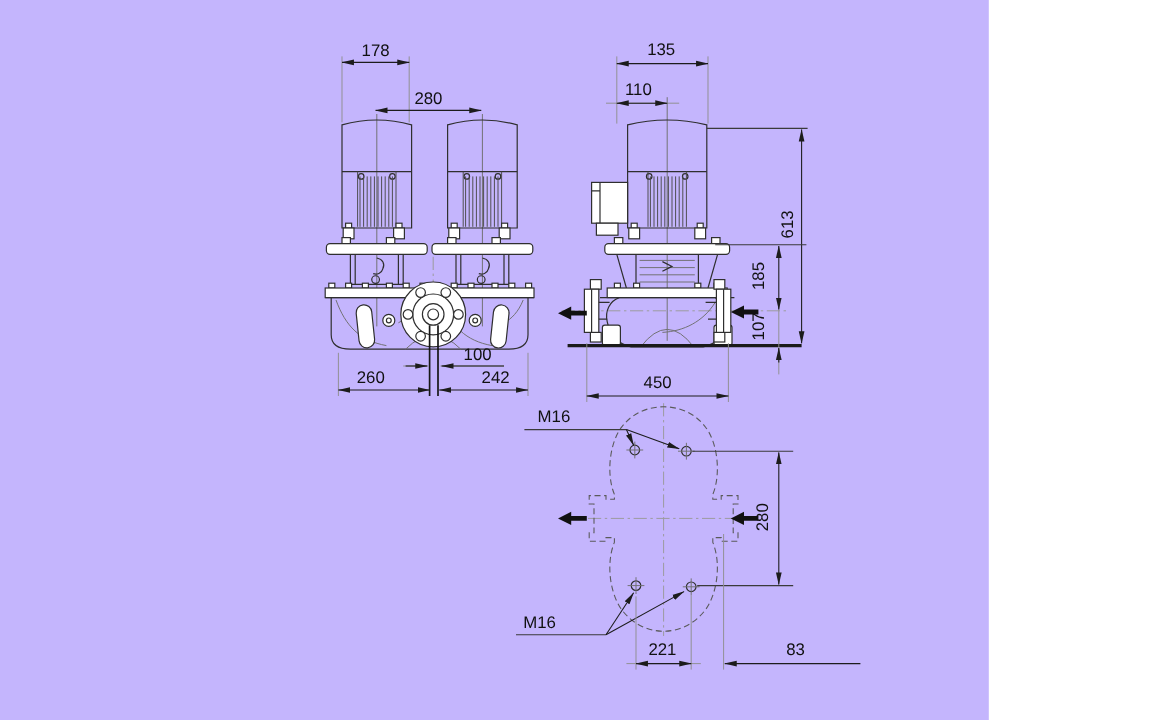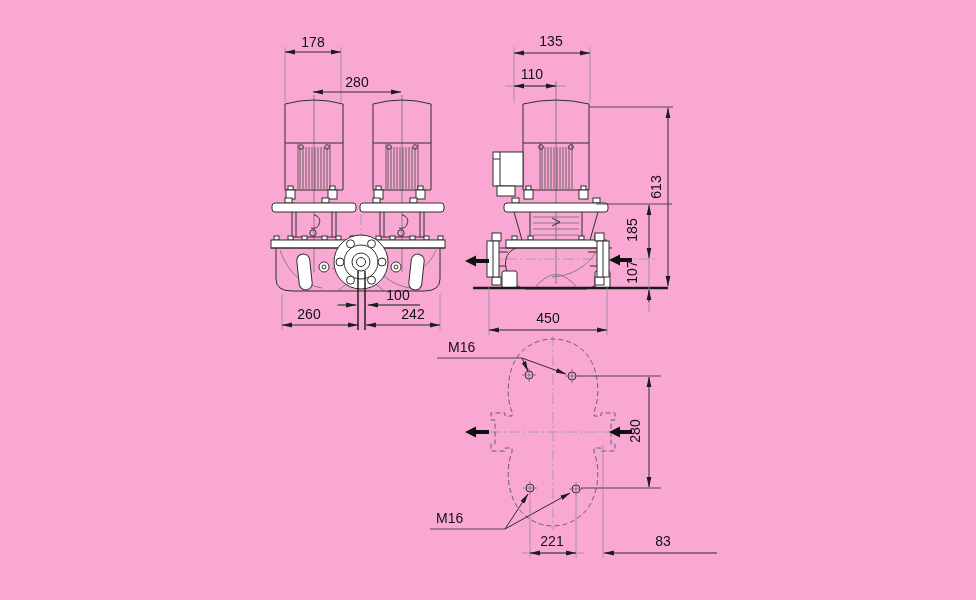--- a/index.html
+++ b/index.html
@@ -1,16 +1,16 @@
 <!DOCTYPE html>
 <html><head>
 <meta charset="utf-8">
 <style>
   html,body{margin:0;padding:0;background:#fff;}
-  #stage{position:relative;width:976px;height:600px;background:#f9a8d4;overflow:hidden;
+  #stage{position:relative;width:824px;height:600px;background:#c4b5fd;overflow:hidden;
          font-family:"Liberation Sans", sans-serif;}
   svg{position:absolute;left:0;top:0;}
   .obj{stroke:#2f2f2f;stroke-width:1;fill:none;}
   .objw{stroke:#2f2f2f;stroke-width:1;fill:#ffffff;}
   .thin{stroke:#6f6f6f;stroke-width:.8;fill:none;}
   .fins{stroke:#4a4a4a;stroke-width:.8;fill:none;}
   .dim{stroke:#1c1c1c;stroke-width:.9;fill:none;}
   .ext{stroke:#8f8f8f;stroke-width:.8;fill:none;}
   .ref{stroke:#3a3a3a;stroke-width:.9;fill:none;}
   .cl{stroke:#9a9a9a;stroke-width:.8;fill:none;stroke-dasharray:11 3 2 3;}

